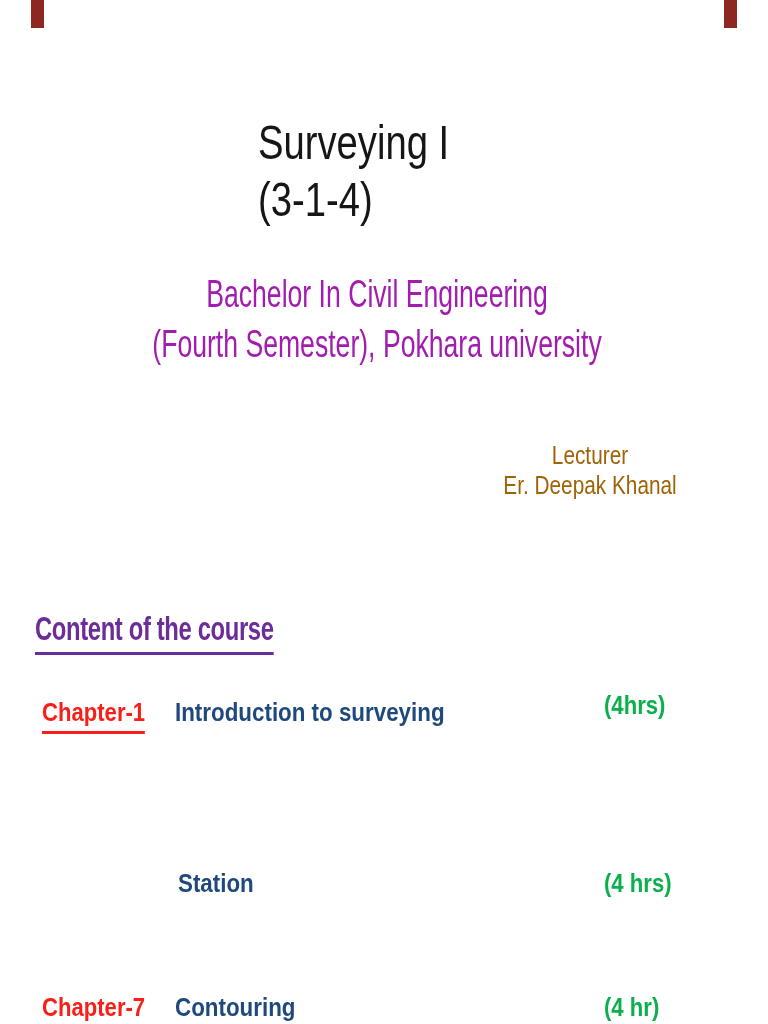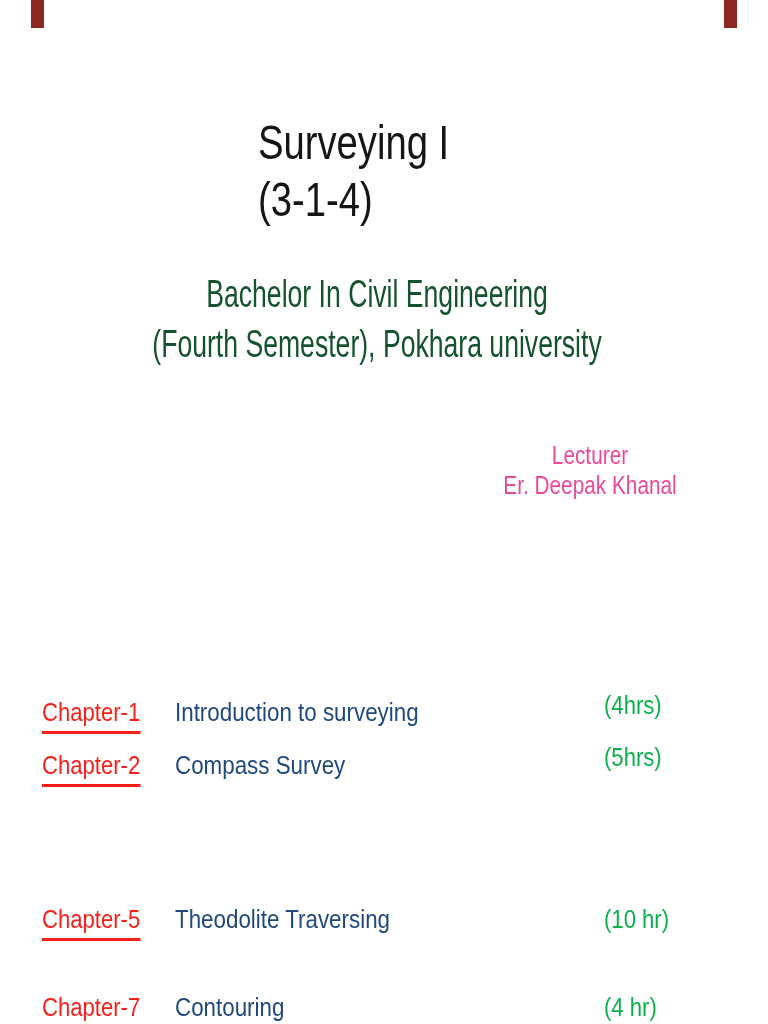--- a/index.html
+++ b/index.html
@@ -17,41 +17,41 @@
   .corner-bar{position:absolute;top:0;height:28px;width:13px;background:var(--accent-bar,#8c2721);}
   .corner-bar.left{left:31px;}
   .corner-bar.right{left:724px;}
 
   
   .title{position:absolute;left:258px;top:114px;font-size:49px;line-height:57px;
          color:#161616;transform:scaleX(.78);transform-origin:left top;white-space:nowrap;}
 
   
   .subtitle{position:absolute;left:0;top:269px;width:754px;text-align:center;
-            font-size:38px;line-height:50px;color:#14532d;}
+            font-size:38px;line-height:50px;color:#a21caf;}
   .subtitle .line{transform:scaleX(.70);transform-origin:center top;white-space:nowrap;}
 
   
   .lecturer{position:absolute;left:420px;top:440px;width:340px;text-align:center;
-            font-size:26px;line-height:30px;color:#ec4899;}
+            font-size:26px;line-height:30px;color:#a16207;}
   .lecturer .line{transform:scaleX(.80);transform-origin:center top;white-space:nowrap;}
 
   
   .heading{position:absolute;left:35px;top:608px;}
   .heading span{
     display:inline-block;
     font-size:34px;line-height:40px;font-weight:700;letter-spacing:-.5px;
     color:var(--heading,#6b2d97);
     border-bottom:3px solid var(--heading,#6b2d97);
     padding-bottom:4px;
     transform:scaleX(.70);transform-origin:left top;white-space:nowrap;
   }
 
   
-  .row{position:absolute;left:0;width:768px;height:40px;font-size:26px;line-height:30px;font-weight:400;}
+  .row{position:absolute;left:0;width:768px;height:40px;font-size:26px;line-height:30px;font-weight:700;}
   .row .ch-label{
     position:absolute;left:42px;display:inline-block;
     color:var(--chapter-label,#fa1e19);
     border-bottom:3px solid var(--chapter-label,#fa1e19);
     padding-bottom:4px;
     transform:scaleX(.85);transform-origin:left top;white-space:nowrap;
   }
   .row .ch-title{
     position:absolute;left:175px;
     color:var(--chapter-title,#1f497d);
@@ -87,41 +87,38 @@
   <div class="subtitle">
     <div class="line">Bachelor In Civil Engineering</div>
     <div class="line">(Fourth Semester), Pokhara university</div>
   </div>
 
   <div class="lecturer">
     <div class="line">Lecturer</div>
     <div class="line">Er. Deepak Khanal</div>
   </div>
 
+  <div class="heading">
+    <span>Content of the course</span>
+  </div>
 
   <div class="row r1">
     <span class="ch-label">Chapter-1</span>
     <span class="ch-title">Introduction to surveying</span>
     <span class="ch-hours">(4hrs)</span>
   </div>
 
-  <div class="row r2">
-    <span class="ch-label">Chapter-2</span>
-    <span class="ch-title">Compass Survey</span>
-    <span class="ch-hours">(5hrs)</span>
-  </div>
 
 
 
+  <div class="row r4b">
+    <span class="ch-title">Station</span>
+    <span class="ch-hours">(4 hrs)</span>
+  </div>
 
-  <div class="row r5">
-    <span class="ch-label">Chapter-5</span>
-    <span class="ch-title">Theodolite Traversing</span>
-    <span class="ch-hours">(10 hr)</span>
-  </div>
 
 
   <div class="row r7">
     <span class="ch-label">Chapter-7</span>
     <span class="ch-title">Contouring</span>
     <span class="ch-hours">(4 hr)</span>
   </div>
 
 </div>
 

